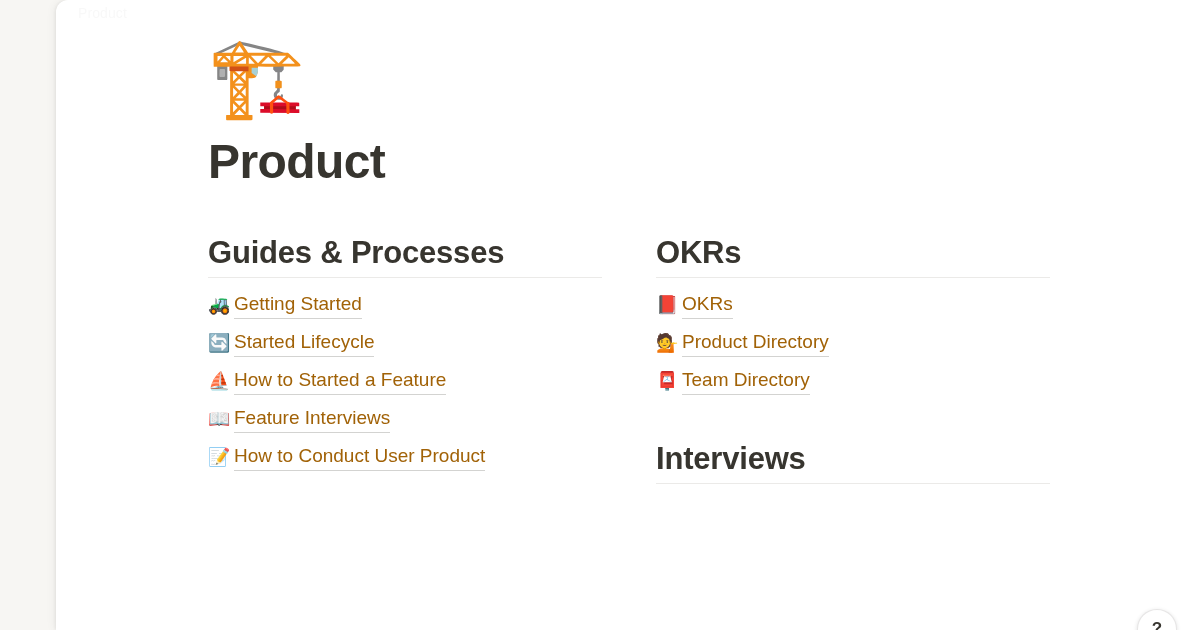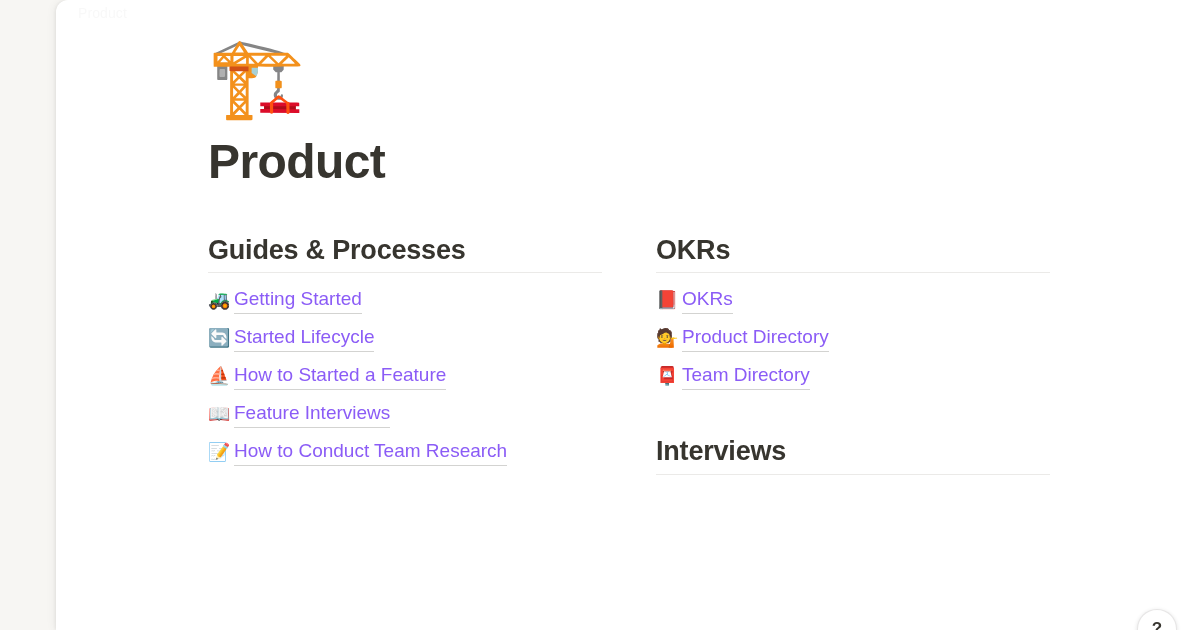--- a/index.html
+++ b/index.html
@@ -95,21 +95,21 @@
     width: 842px;
   }
   .column {
     width: 394px;
   }
   .column.left { margin-right: 54px; }
 
   .section + .section { margin-top: 40px; }
 
   .section-heading {
-    font-size: 27px;
+    font-size: 31px;
     font-weight: bold;
     color: #37352f;
     letter-spacing: -0.2px;
     line-height: 1.2;
     margin: 0;
     padding-bottom: 6px;
   }
 
   .section-divider {
     height: 1px;
@@ -135,21 +135,21 @@
     font-size: 18px;
     line-height: 1;
     width: 26px;
     flex: 0 0 26px;
     text-align: left;
     user-select: none;
   }
 
   .link-label {
     font-size: 19px;
-    color: #8b5cf6;
+    color: #a16207;
     line-height: 1.3;
     border-bottom: 1px solid rgba(55, 53, 47, 0.22);
     padding-bottom: 1px;
     white-space: nowrap;
   }
 
   
   .help-button {
     position: absolute;
     left: 1081px;   
@@ -208,21 +208,21 @@
               <li class="link-item">
                 <span class="link-emoji">⛵</span>
                 <span class="link-label">How to Started a Feature</span>
               </li>
               <li class="link-item">
                 <span class="link-emoji">📖</span>
                 <span class="link-label">Feature Interviews</span>
               </li>
               <li class="link-item">
                 <span class="link-emoji">📝</span>
-                <span class="link-label">How to Conduct Team Research</span>
+                <span class="link-label">How to Conduct User Product</span>
               </li>
             </ul>
           </div>
 
 
         </div>
 
         <div class="column right">
 
           <div class="section">

